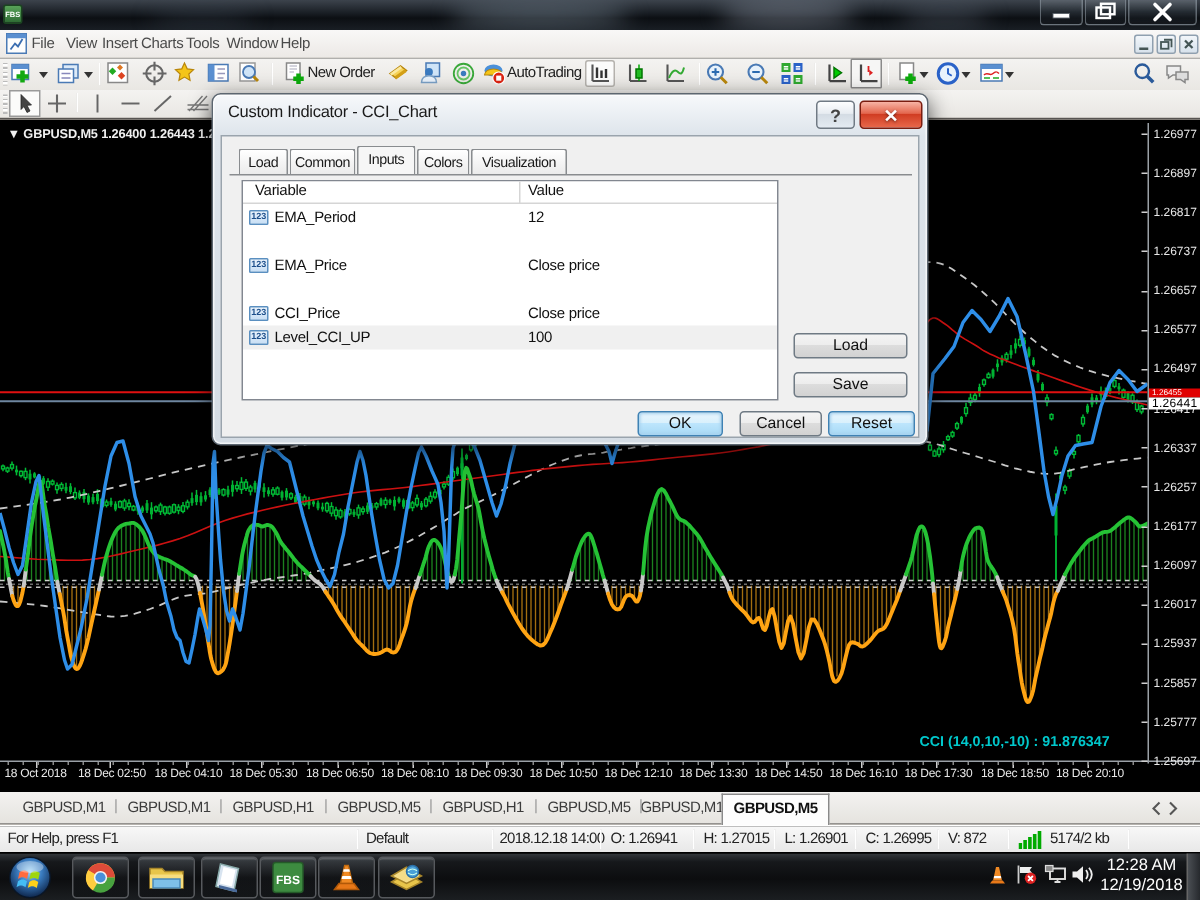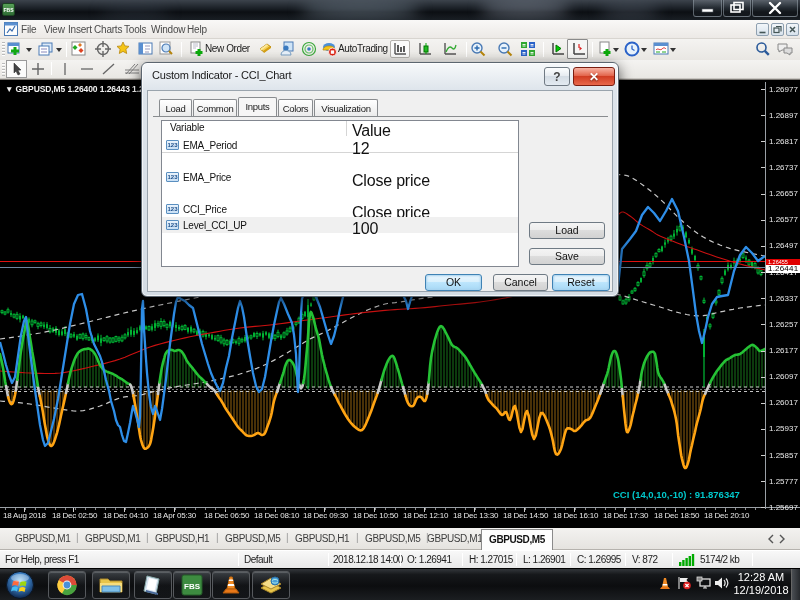--- a/index.html
+++ b/index.html
@@ -42,23 +42,23 @@
 #dlg-content{position:absolute;left:5px;top:27px;width:466px;height:202px;background:#f0f0f0;border:1px solid #9aa4ad;}
 .dbtn-help{position:absolute;left:402px;top:4px;width:26px;height:19px;background:linear-gradient(#fdfeff,#e7ecf1 45%,#d3dbe3 46%,#e4ebf2);border:1px solid #707a84;border-radius:3px;color:#444;font-weight:bold;font-size:12px;text-align:center;line-height:18px;}
 .dbtn-close{position:absolute;left:431px;top:4px;width:42px;height:19px;background:linear-gradient(#f7b3a4,#e3664d 45%,#cf3a20 46%,#e8684b);border:1px solid #7a1d10;border-radius:3px;color:#fff;font-weight:bold;font-size:12px;text-align:center;line-height:18px;text-shadow:0 1px 2px rgba(0,0,0,.5);}
 .tab{position:absolute;top:8px;height:17px;background:linear-gradient(#ffffff,#ebebeb);border:1px solid #898c8f;border-bottom:none;border-radius:2px 2px 0 0;font-size:9.5px;letter-spacing:-0.3px;color:#1a1a1a;text-align:center;padding:2.5px 2px 0 2px;}
 .tab.sel{top:6px;height:19px;background:#f6f6f6;z-index:3;}
 #tabline{position:absolute;left:5px;top:24.5px;width:455px;height:1px;background:#898c8f;z-index:1;}
 #dtable{position:absolute;left:13px;top:29px;width:358px;height:147px;background:#fff;border:1px solid #828790;}
 .drow{position:absolute;left:0;width:356px;height:16px;}
 .drow.sh{background:#f0f0f0;}
 .dcell-var{position:absolute;left:21px;top:2.5px;font-size:10px;letter-spacing:-0.2px;color:#111;}
-.dcell-val{position:absolute;left:190px;top:2.5px;font-size:16px;letter-spacing:-0.2px;color:#111;}
+.dcell-val{position:absolute;left:190px;top:2.5px;font-size:10px;letter-spacing:-0.2px;color:#111;}
 .dico{position:absolute;left:4px;top:3px;width:13px;height:10px;background:linear-gradient(#eaf3fc,#c8dff5);border:1px solid #5a8fc0;border-radius:1px;color:#1c4e8a;font-size:6px;font-weight:bold;text-align:center;line-height:9px;}
-#dhead{position:absolute;left:0;top:0;width:356px;height:32px;border-bottom:1px solid #d5d5d5;background:#fff;}
+#dhead{position:absolute;left:0;top:0;width:356px;height:15px;border-bottom:1px solid #d5d5d5;background:#fff;}
 .dvline{position:absolute;left:184px;top:0;width:1px;height:15px;background:#d5d5d5;}
 .wbtn7{position:absolute;height:17px;background:linear-gradient(#f4f4f4,#ededed 45%,#dddddd 46%,#d2d2d2);border:1px solid #6f7a84;border-radius:3px;font-size:10.5px;color:#111;text-align:center;line-height:15px;}
 .wbtn7.blue{border:1px solid #3f82b4;box-shadow:inset 0 0 2px 1px #a8d2ee;background:linear-gradient(#eaf6fd,#d9f0fc 45%,#bee6fd 46%,#a7d9f5);}
 
 #tabbar{left:0;top:528px;width:800px;height:22px;background:linear-gradient(#f3f2f0,#e5e3df);border-bottom:1px solid #b5b2ad;}
 .ctab{position:absolute;top:5px;font-size:10px;letter-spacing:-0.4px;color:#3c3c3c;white-space:nowrap;}
 .ctabsep{position:absolute;top:4px;font-size:10px;color:#999;}
 #activetab{position:absolute;left:481px;top:1px;width:72px;height:21px;background:#fdfdfd;border:1px solid #8a8a8a;border-bottom:none;font-size:10px;letter-spacing:-0.4px;font-weight:bold;color:#111;text-align:center;line-height:19px;}
 #statusbar{left:0;top:550px;width:800px;height:18px;background:linear-gradient(#f8f8f8,#e8e8e8);border-top:1px solid #fff;}
 .scell{position:absolute;top:3px;font-size:10px;letter-spacing:-0.5px;color:#222;white-space:nowrap;}
@@ -874,27 +874,27 @@
 <div class="plabel" style="top:344.4px">1.25937</div>
 <div class="ptick" style="top:348.9px"></div>
 <div class="plabel" style="top:370.6px">1.25857</div>
 <div class="ptick" style="top:375.1px"></div>
 <div class="plabel" style="top:396.8px">1.25777</div>
 <div class="ptick" style="top:401.2px"></div>
 <div class="plabel" style="top:422.9px">1.25697</div>
 <div class="ptick" style="top:427.4px"></div>
 <div class="pmark-red abs">1.26455</div>
 <div class="pmark-white abs">1.26441</div>
-<div class="tlabel2" style="left:3px">18 Aug 2018</div>
+<div class="tlabel2" style="left:3px">18 Oct 2018</div>
 <div class="ttick" style="left:24px"></div>
 <div class="tlabel2" style="left:52px">18 Dec 02:50</div>
 <div class="ttick" style="left:73px"></div>
 <div class="tlabel2" style="left:103px">18 Dec 04:10</div>
 <div class="ttick" style="left:124px"></div>
-<div class="tlabel2" style="left:153px">18 Apr 05:30</div>
+<div class="tlabel2" style="left:153px">18 Dec 05:30</div>
 <div class="ttick" style="left:174px"></div>
 <div class="tlabel2" style="left:204px">18 Dec 06:50</div>
 <div class="ttick" style="left:225px"></div>
 <div class="tlabel2" style="left:254px">18 Dec 08:10</div>
 <div class="ttick" style="left:275px"></div>
 <div class="tlabel2" style="left:303px">18 Dec 09:30</div>
 <div class="ttick" style="left:324px"></div>
 <div class="tlabel2" style="left:353px">18 Dec 10:50</div>
 <div class="ttick" style="left:374px"></div>
 <div class="tlabel2" style="left:403px">18 Dec 12:10</div>

